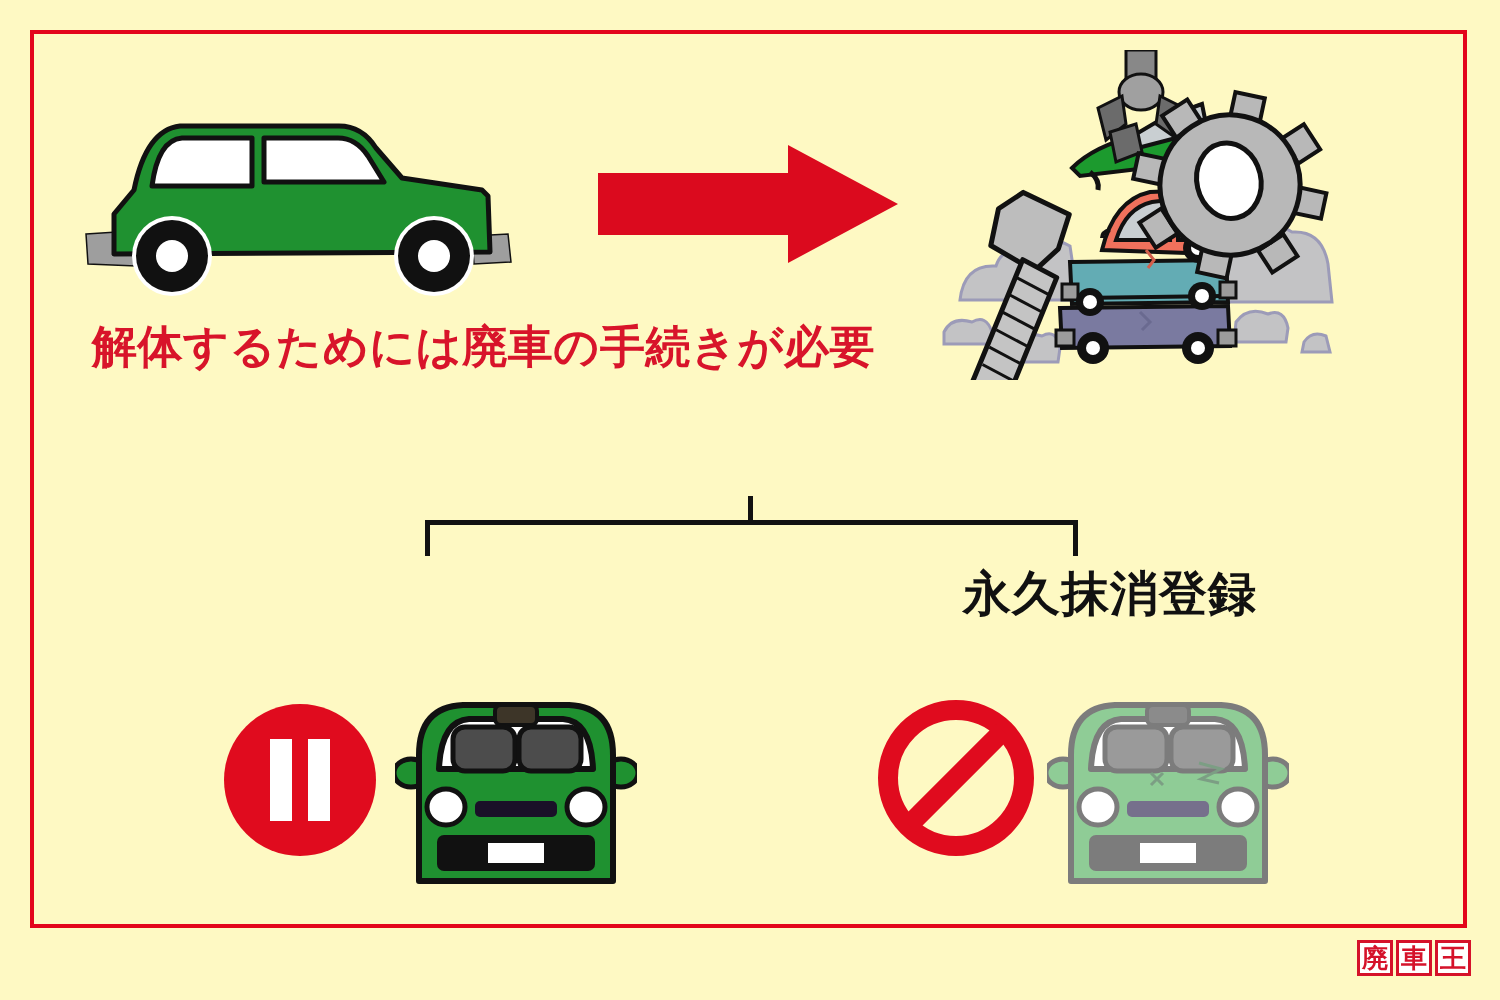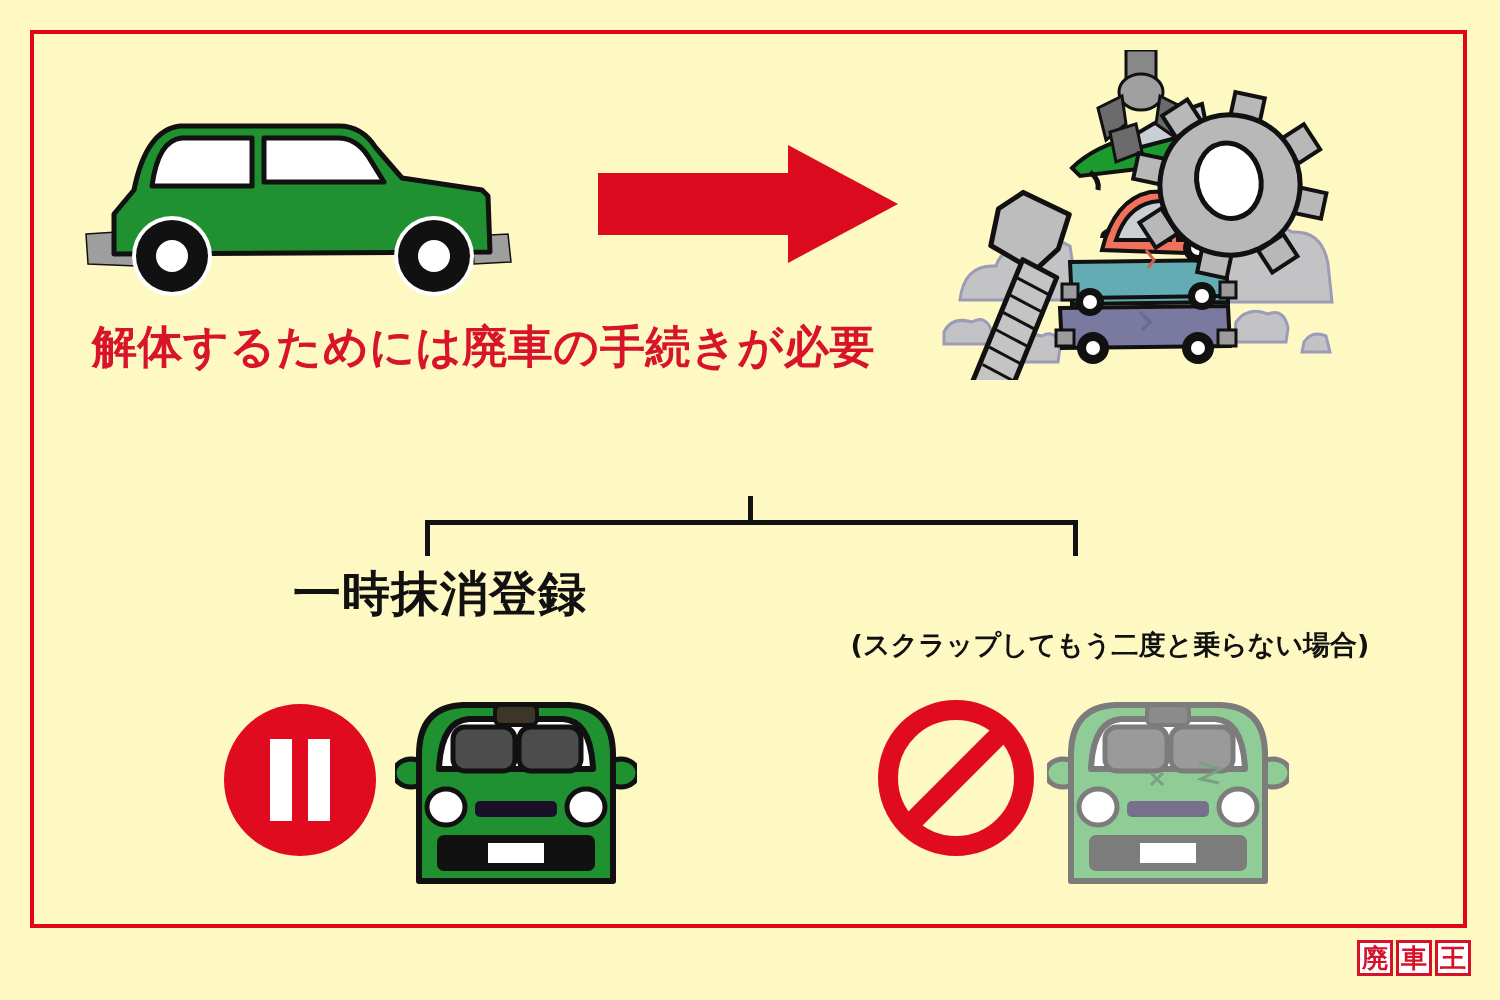--- a/index.html
+++ b/index.html
@@ -303,22 +303,21 @@
   </svg>
 
   <div id="headline">解体するためには廃車の手続きが必要</div>
 
 
   <div class="conn" id="conn-stem"></div>
   <div class="conn" id="conn-bar"></div>
   <div class="conn" id="conn-left"></div>
   <div class="conn" id="conn-right"></div>
 
-  <div class="branch-label" id="label-left">一時抹消登録</div>
-  <div id="label-right-sub">(スクラップしてもう二度と乗らない場合)</div>
+  <div class="branch-label" id="label-right">永久抹消登録</div>
 
   <svg id="pause-icon" viewBox="0 0 152 152">
     <circle cx="76" cy="76" r="76" fill="#E00B1E"></circle>
     <rect x="46" y="35" width="22" height="82" fill="#ffffff"></rect>
     <rect x="84" y="35" width="22" height="82" fill="#ffffff"></rect>
   </svg>
 
   <svg id="car-front-green" viewBox="0 0 242 210">
     <g>
 

